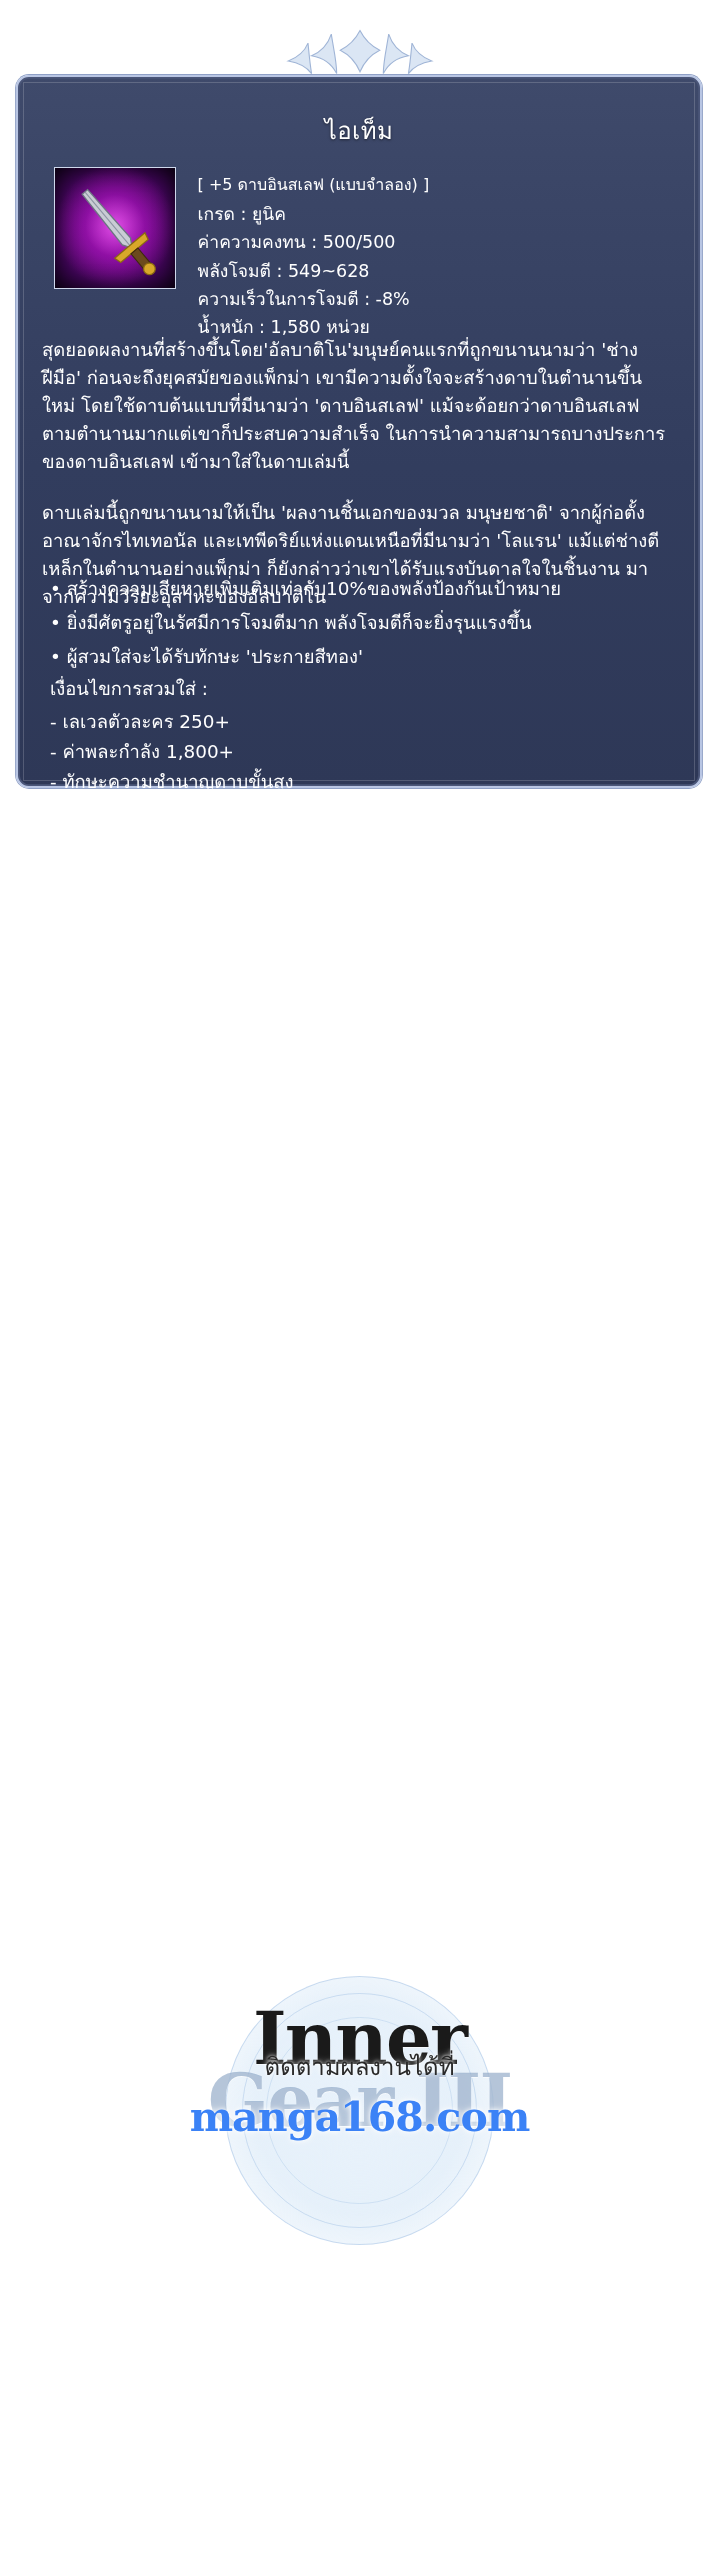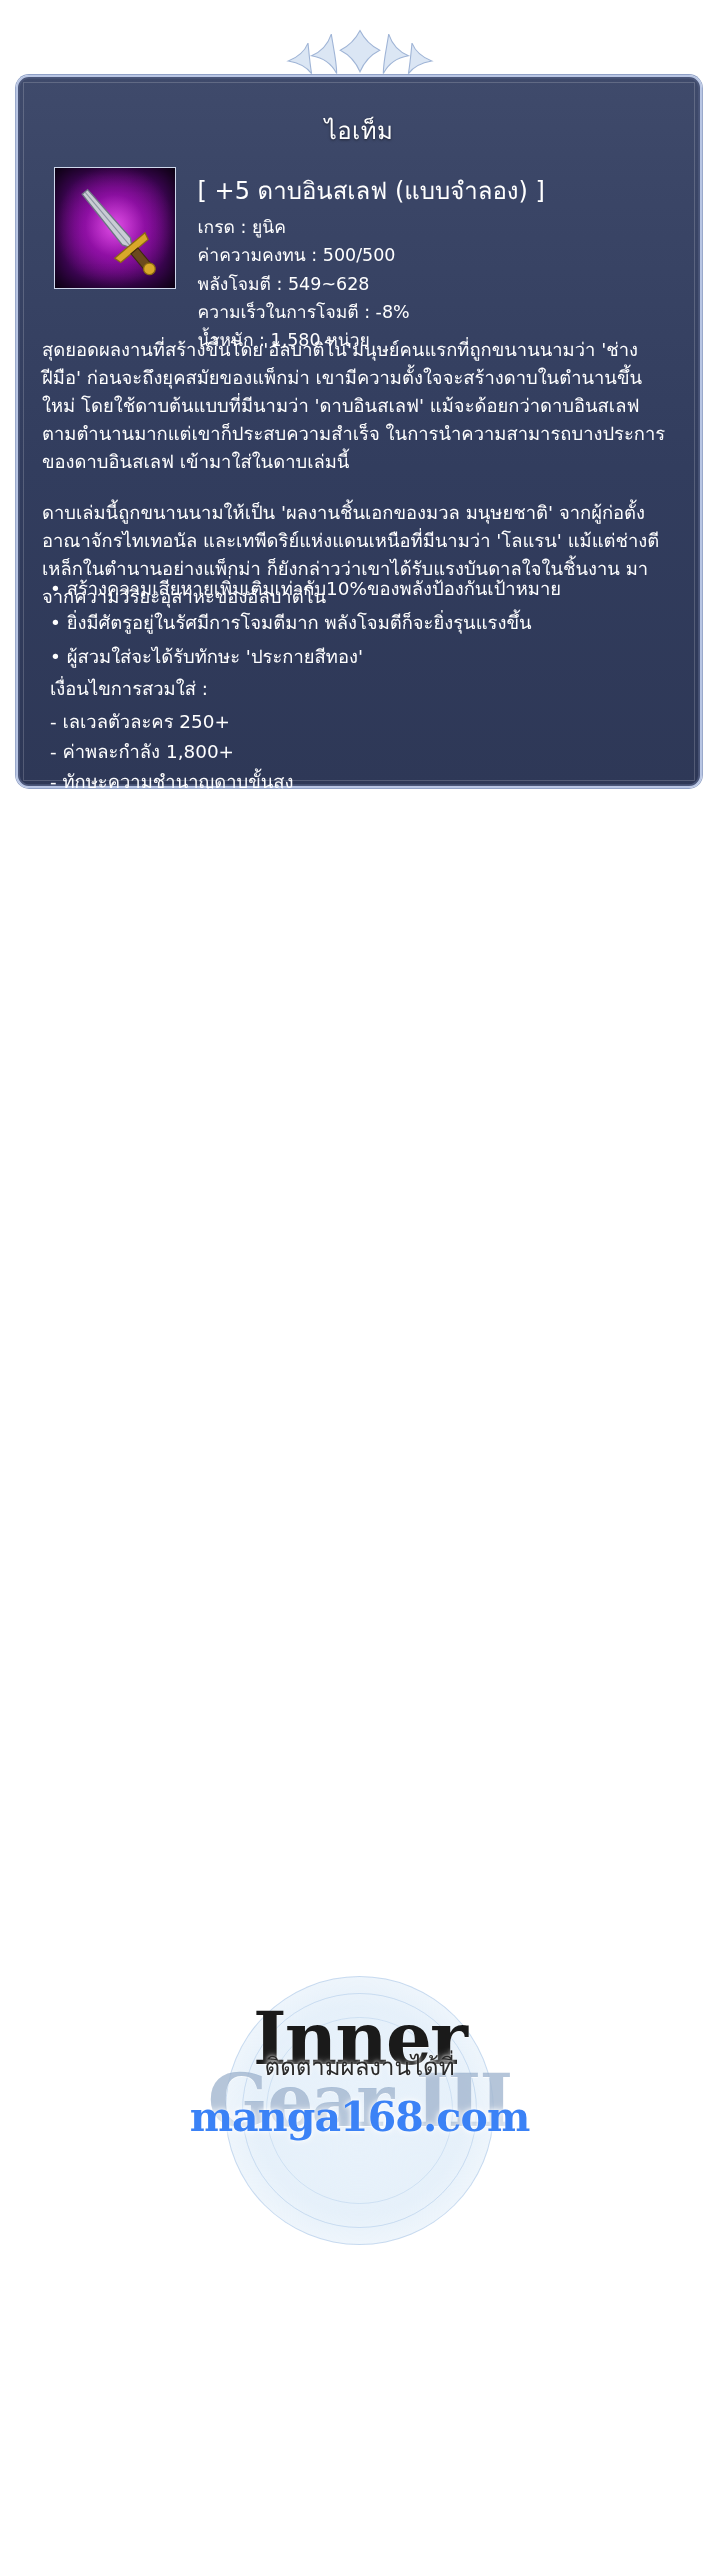--- a/index.html
+++ b/index.html
@@ -91,21 +91,21 @@
   }
 
   .item-stats {
     padding-top: 5.4px;
     color: #ffffff;
     font-size: 17.5px;
     line-height: 1.62;
   }
   .item-name {
     color: #ffffff;
-    font-size: 24px;
+    font-size: 16px;
     margin-bottom: 1.8px;
     white-space: nowrap;
   }
   .item-stats .row { white-space: nowrap; }
 
   
   .lore {
     position: absolute;
     top: 259px;
     left: 24px;

